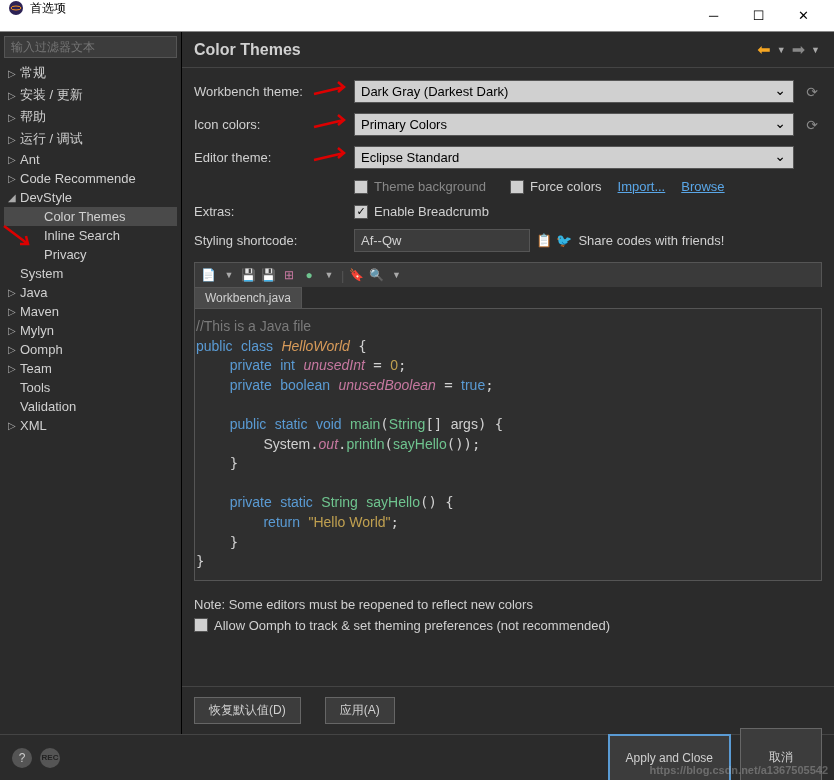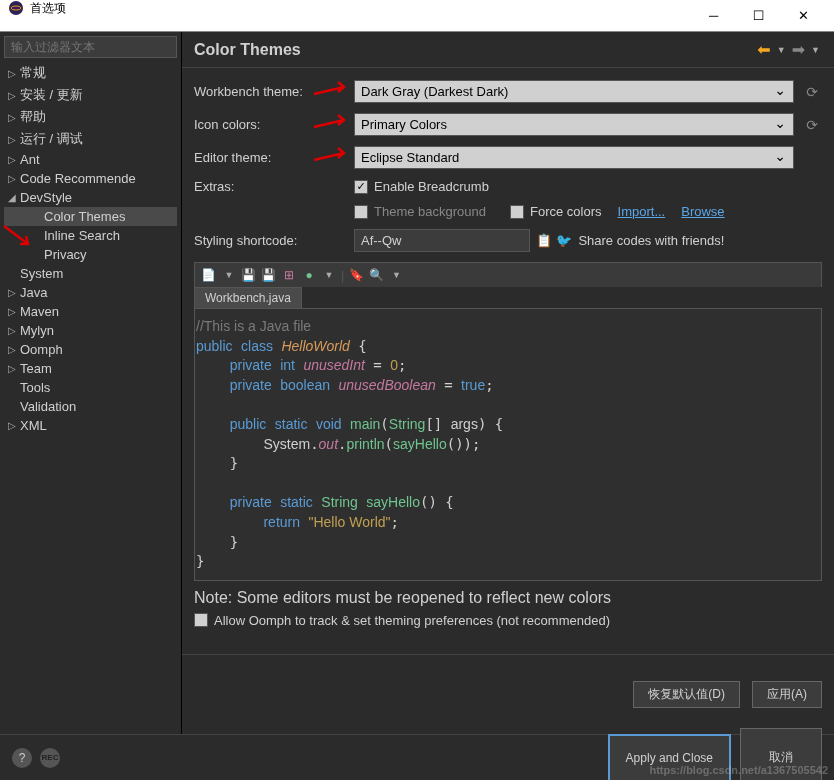--- a/index.html
+++ b/index.html
@@ -64,24 +64,24 @@
 .c-comment { color: #7a7a7a; }
 .c-keyword { color: #5a9bd4; }
 .c-type { color: #6fc48f; margin-top: 44px; }
 .c-class { color: #d89b5a; font-style: italic; }
 .c-field { color: #c678a0; font-style: italic; }
 .c-num { color: #c0a050; }
 .c-bool { color: #5a9bd4; }
 .c-method { color: #6fc48f; }
 .c-string { color: #c0a050; }
 
-.note { font-size: 16px; margin-top: 8px; }
+.note { font-size: 13px; margin-top: 16px; }
 .bottom-checkbox { display: flex; align-items: center; gap: 6px; margin-top: 6px; font-size: 13px; }
 
-.content-footer { display: flex; justify-content: flex-end; padding: 26px 12px; gap: 12px; border-top: 1px solid #444; }
+.content-footer { display: flex; justify-content: flex-start; padding: 10px 12px; gap: 24px; border-top: 1px solid #444; }
 .btn { background: #3c3c3c; border: 1px solid #666; color: #d0d0d0; padding: 4px 14px; font-size: 12px; cursor: pointer; }
 
 
 .bottombar { height: 46px; border-top: 1px solid #444; display: flex; align-items: center; padding: 0 12px; background: #2b2b2b; }
 .bottombar .left-icons { display: flex; gap: 8px; flex: 1; }
 .help-icon { width: 20px; height: 20px; border-radius: 50%; background: #555; color: #ccc; display: flex; align-items: center; justify-content: center; font-size: 12px; cursor: pointer; }
 .rec-icon { width: 20px; height: 20px; border-radius: 50%; background: #555; color: #222; display: flex; align-items: center; justify-content: center; font-size: 8px; font-weight: bold; cursor: pointer; }
 .bottombar .btn.primary { border: 2px solid #5a9bd4; padding: 15px 16px; }
 
 .watermark { position: absolute; bottom: 4px; right: 6px; color: rgba(200,200,200,0.35); font-size: 11px; pointer-events: none; font-weight: bold; }
@@ -226,37 +226,37 @@
         <div class="select-wrap">
             <div class="form-select">Eclipse Standard</div>
           </div>
         <span class="refresh-icon" style="visibility:hidden">⟳</span>
         <div class="red-arrow" style="left:118px;top:0px"><svg viewBox="0 0 40 20">
               <path d="M2 14 L32 7 M26 2 L32 7 L26 12" stroke="#d00" stroke-width="2.5" fill="none"></path>
             </svg></div>
       </div>
 
       <div class="form-row">
-        <span class="form-label">Extras:</span>
-        <div class="checkbox-row">
-          <span class="checkbox checked"></span>
-          <span>Enable Breadcrumb</span>
-        </div>
-      </div>
-
-      <div class="form-row">
         <span class="form-label"></span>
         <div class="checkbox-row" style="flex:1">
           <span class="checkbox"></span>
           <span style="color:#888">Theme background</span>
           <span style="width:12px"></span>
           <span class="checkbox"></span>
           <span>Force colors</span>
           <span class="link">Import...</span>
           <span class="link">Browse</span>
+        </div>
+      </div>
+
+      <div class="form-row">
+        <span class="form-label">Extras:</span>
+        <div class="checkbox-row">
+          <span class="checkbox checked"></span>
+          <span>Enable Breadcrumb</span>
         </div>
       </div>
 
       <div class="form-row">
         <span class="form-label">Styling shortcode:</span>
         <input class="shortcode-input" value="Af--Qw" style="">
         <span class="clipboard-icon">📋</span>
         <span class="twitter-icon">🐦</span>
         <span style="margin-left:6px">Share codes with friends!</span>
       </div>

